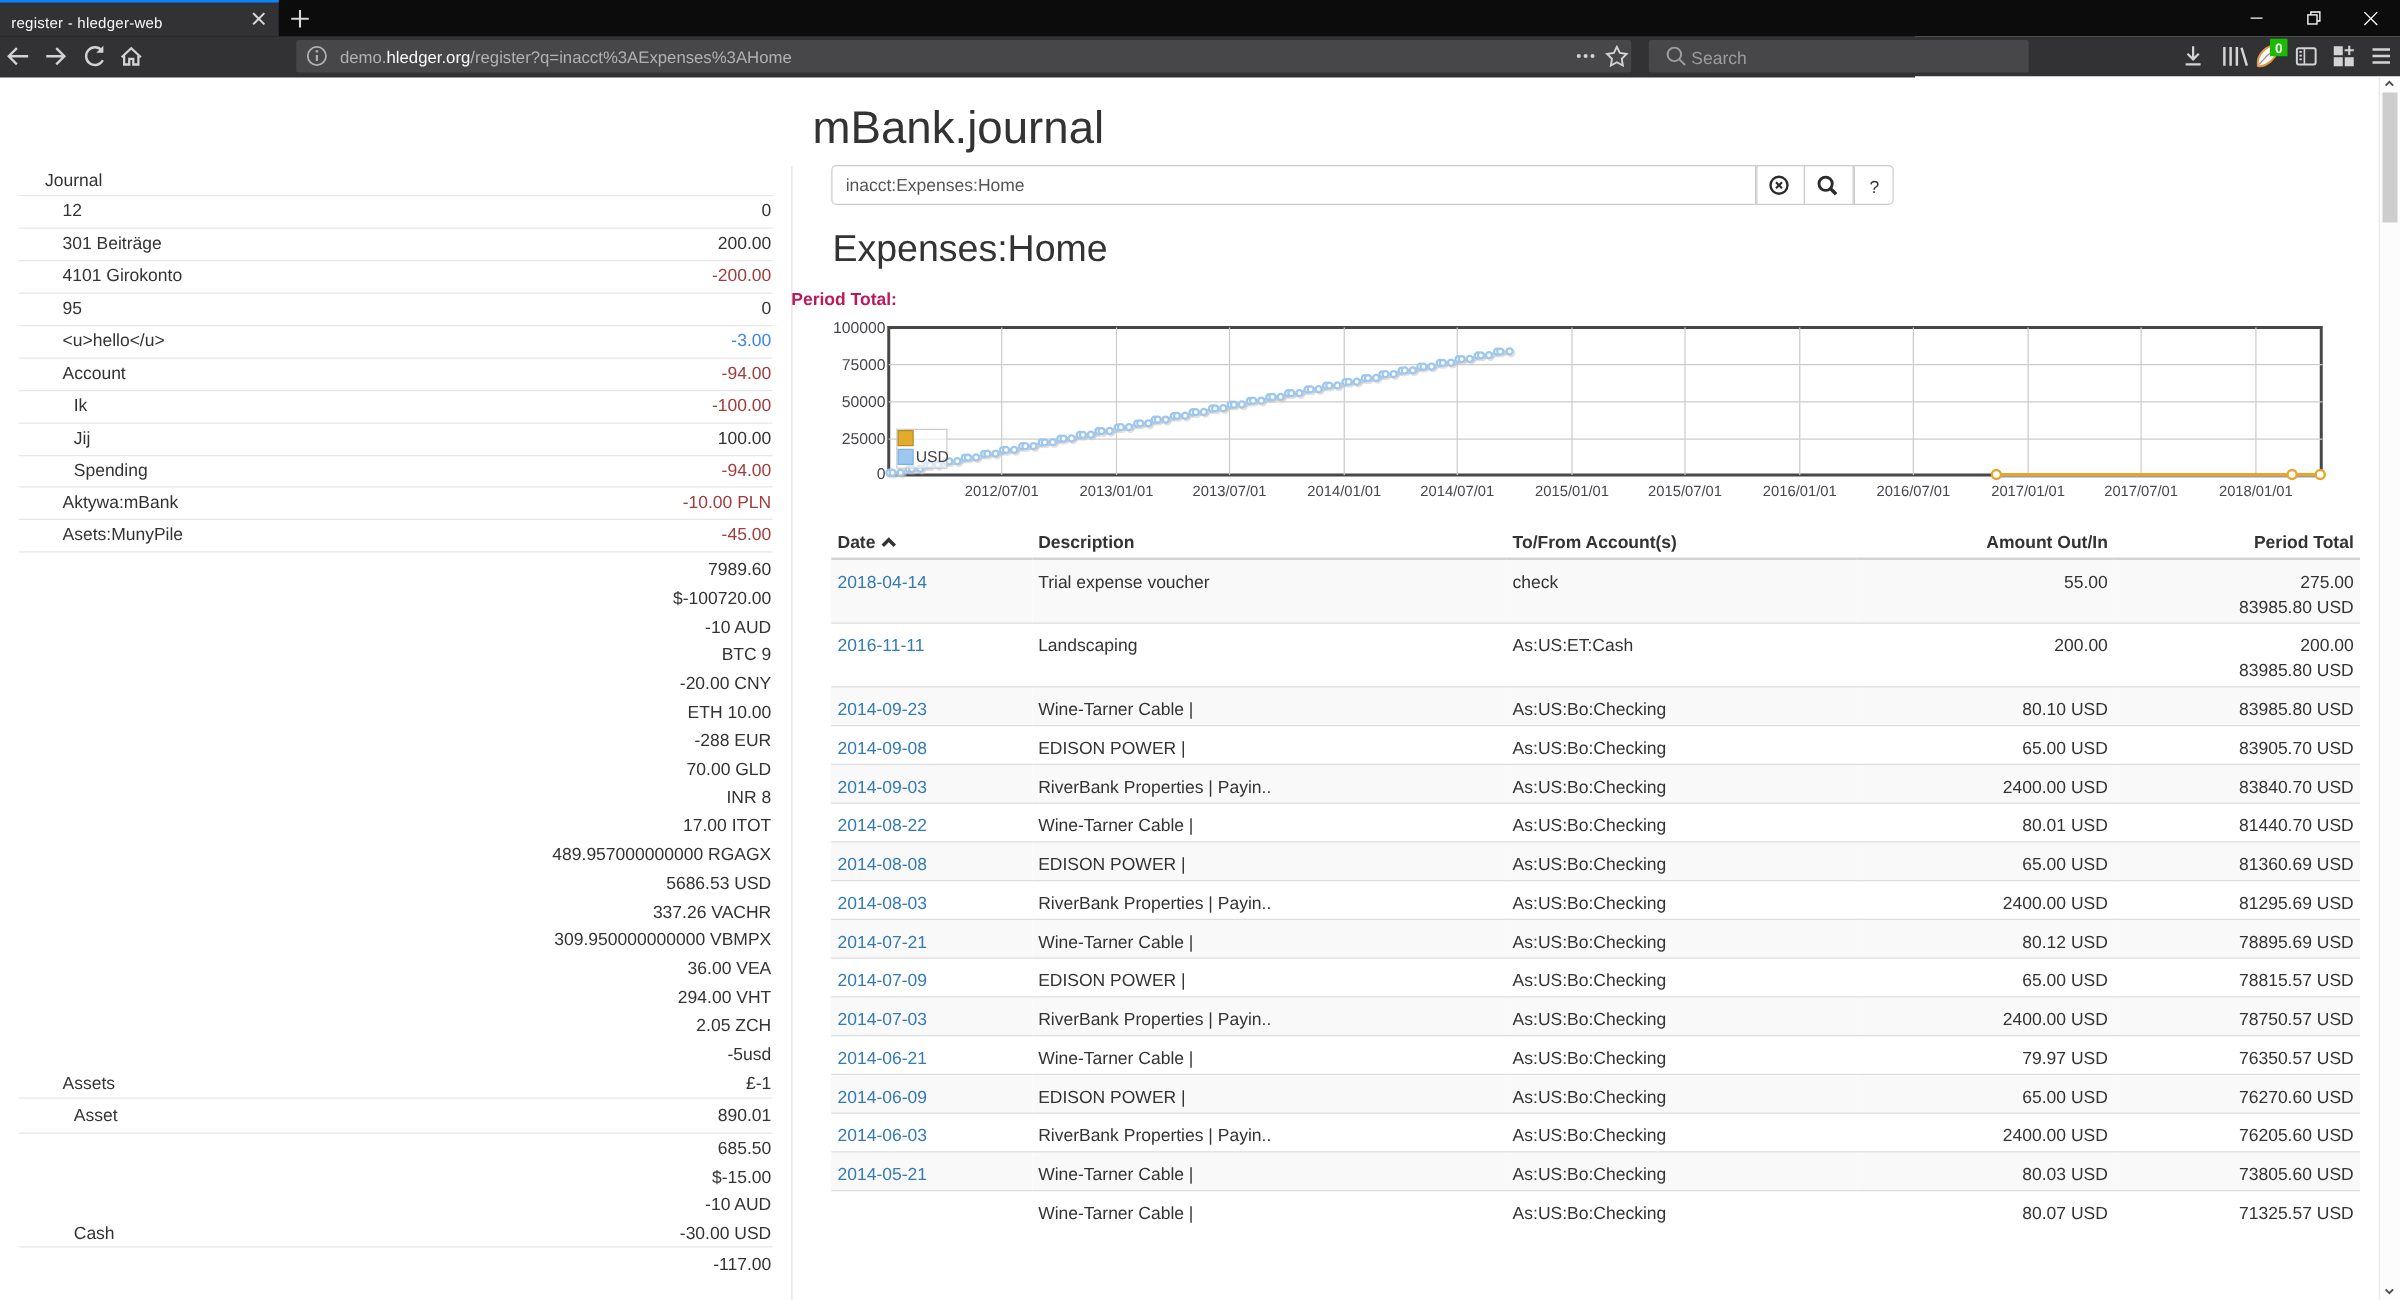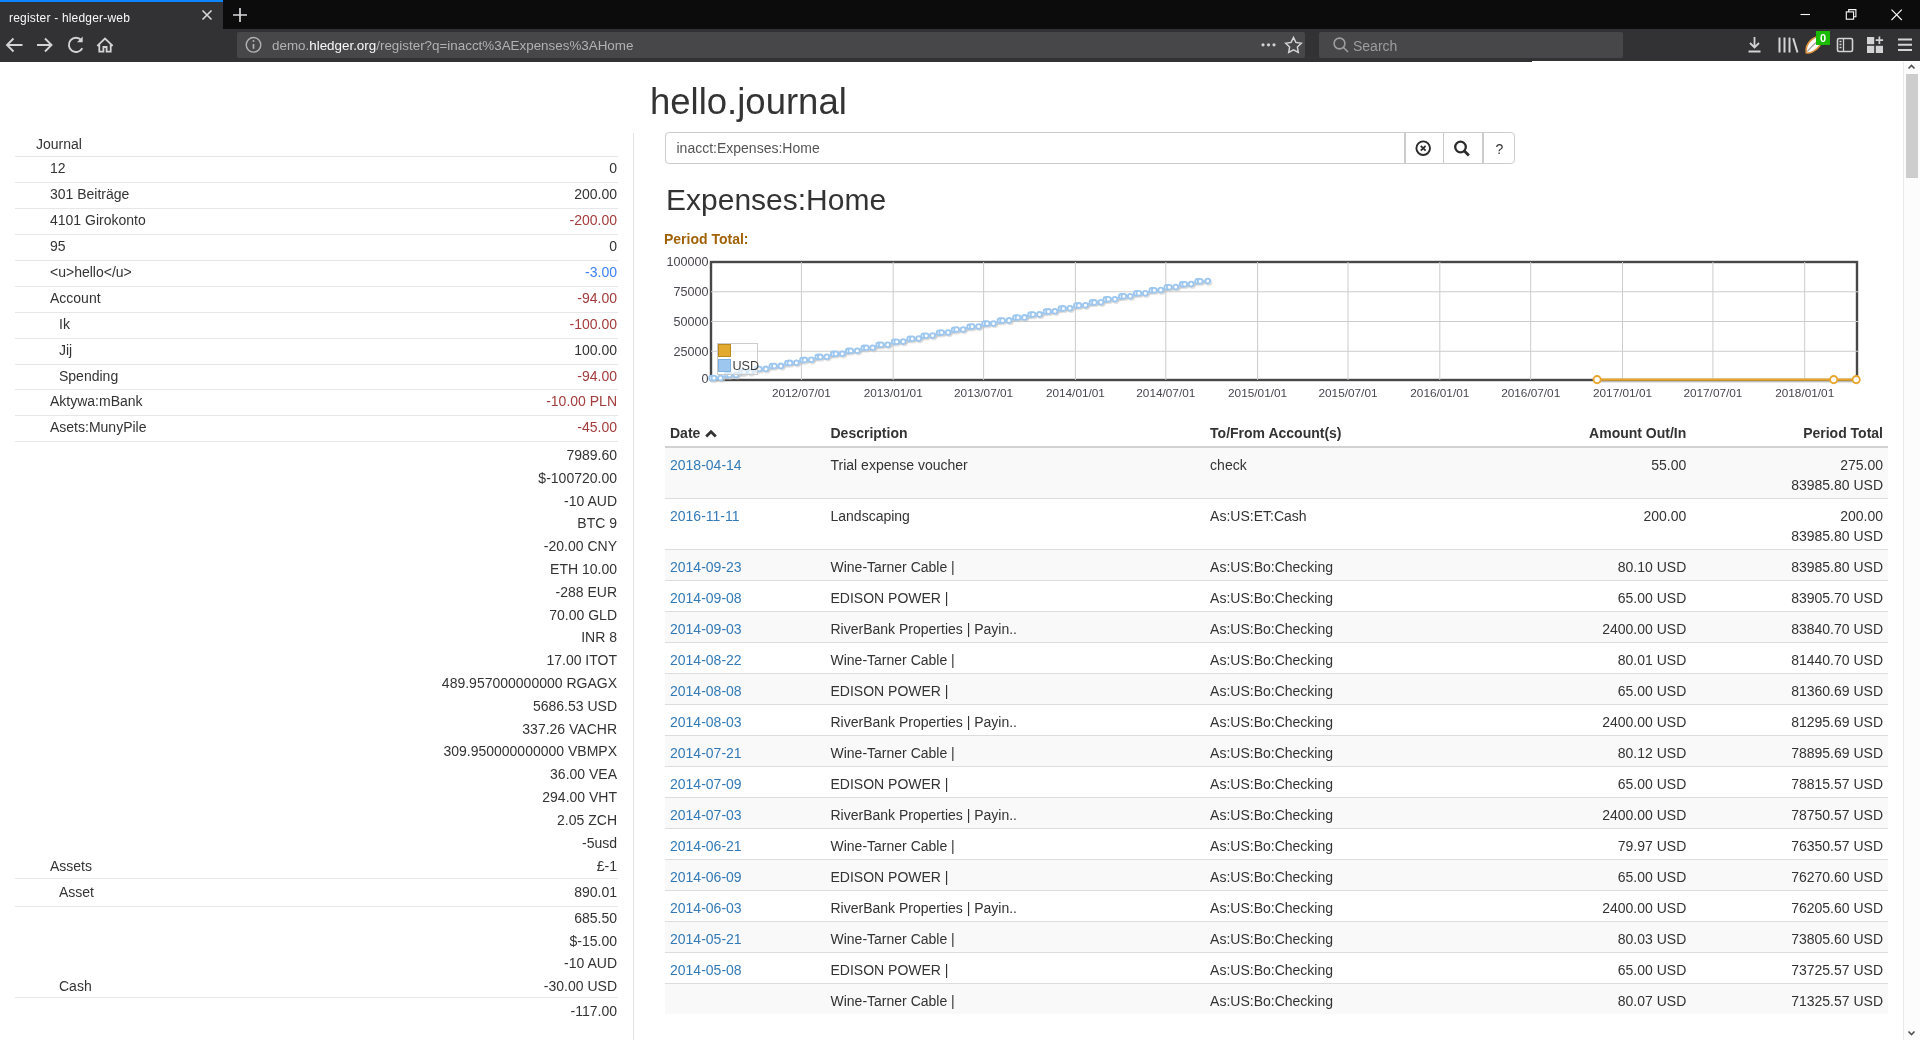--- a/index.html
+++ b/index.html
@@ -30,21 +30,21 @@
 #h1{position:absolute;left:650px;top:81px;font-size:36.5px;color:#333;letter-spacing:0px}
 #qinput{position:absolute;left:665px;top:132px;width:727px;height:20px;border:1px solid #ccc;
  border-radius:4px 0 0 4px;padding:5px 0 5px 10.5px;font-size:14px;color:#555;line-height:20px;
  font-family:"Liberation Sans",sans-serif}
   .btn{position:absolute;top:132px;height:30px;background:#fff;border:1px solid #ccc}
 #btn1{left:1404.7px;width:37.3px}
 #btn2{left:1443.3px;width:37.3px}
 #btn3{left:1482.6px;width:30.4px;border-radius:0 4px 4px 0}
 #btn3 span{position:absolute;left:12px;top:8px;font-size:14px;color:#333}
 #h2{position:absolute;left:666px;top:182.5px;font-size:30px;color:#333}
-#ptl{position:absolute;left:664px;top:231px;font-size:14px;font-weight:bold;color:#a16207}
+#ptl{position:absolute;left:633px;top:231px;font-size:14px;font-weight:bold;color:#be185d}
 #regtable{position:absolute;left:665px;top:417px;width:1223px}
 #regtable table{border-collapse:collapse;width:1223px;font-size:14px;table-layout:fixed}
 #regtable th{text-align:left;font-weight:bold;padding:5.9px 5px 3.3px 5px;line-height:20px;border-bottom:2px solid #d2d2d2}
 #regtable td{padding:7px 5px 3px 5px;line-height:20px;border-top:1px solid #ddd;vertical-align:top}
 #regtable tr:nth-child(odd) td{background:#f9f9f9}
 #regtable .r{text-align:right}
 #regtable th.r{text-align:right}
 #regtable a{color:#337ab7;text-decoration:none}
 #scroll{position:absolute;left:1903px;top:62px;width:17px;height:978px;background:#fcfcfc;border-left:1px solid #e8e8e8}
 #thumb{position:absolute;left:1905.5px;top:74px;width:12.5px;height:104px;background:#cdcdcd}
@@ -184,21 +184,21 @@
           <td class="ml4" style="color:#333">685.50<br>$-15.00<br>-10 AUD<br>-30.00 USD</td>
         </tr>
 <tr class="last">
           <td style="padding-left:35px"></td>
           <td style="color:#333">-117.00</td>
         </tr>
 </tbody>
     </table>
   </div>
 
-<div id="h1">hello.journal</div>
+<div id="h1">mBank.journal</div>
 <input id="qinput" value="inacct:Expenses:Home" style="">
 <div class="btn" id="btn1"></div>
 <div class="btn" id="btn2"></div>
 <div class="btn" id="btn3">
     <span>?</span>
   </div>
 <svg class="ic" style="left:1404px;top:132px" width="112" height="34" viewBox="0 0 112 34">
  <circle cx="19.2" cy="16.2" r="6.8" fill="none" stroke="#2b2b2b" stroke-width="1.9"></circle>
  <path d="M16.8 13.8 L21.6 18.6 M21.6 13.8 L16.8 18.6" stroke="#2b2b2b" stroke-width="1.7"></path>
  <circle cx="56.5" cy="15" r="5.3" fill="none" stroke="#2b2b2b" stroke-width="2.3"></circle>
@@ -576,27 +576,20 @@
           <td class="r">76205.60 USD</td>
         </tr>
 <tr>
           <td><a>2014-05-21</a></td>
           <td>Wine-Tarner Cable |</td>
           <td>As:US:Bo:Checking</td>
           <td class="r">80.03 USD</td>
           <td class="r">73805.60 USD</td>
         </tr>
 <tr>
-          <td><a>2014-05-08</a></td>
-          <td>EDISON POWER |</td>
-          <td>As:US:Bo:Checking</td>
-          <td class="r">65.00 USD</td>
-          <td class="r">73725.57 USD</td>
-        </tr>
-<tr>
           <td></td>
           <td>Wine-Tarner Cable |</td>
           <td>As:US:Bo:Checking</td>
           <td class="r">80.07 USD</td>
           <td class="r">71325.57 USD</td>
         </tr>
 </tbody>
     </table>
   </div>
 

